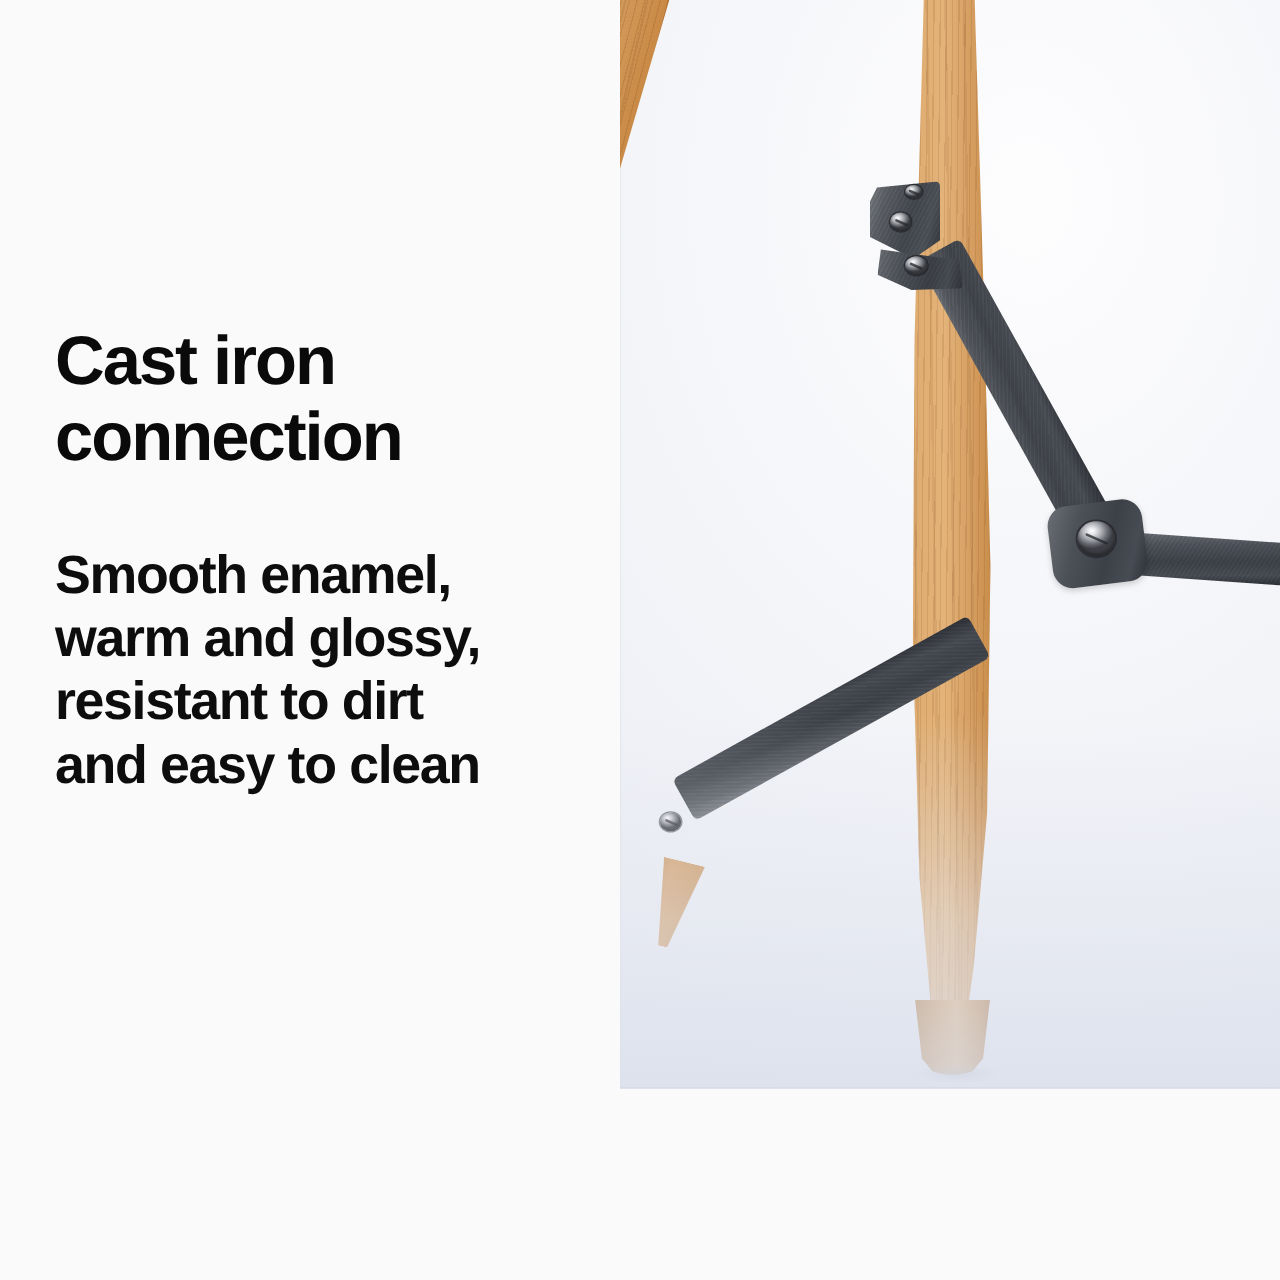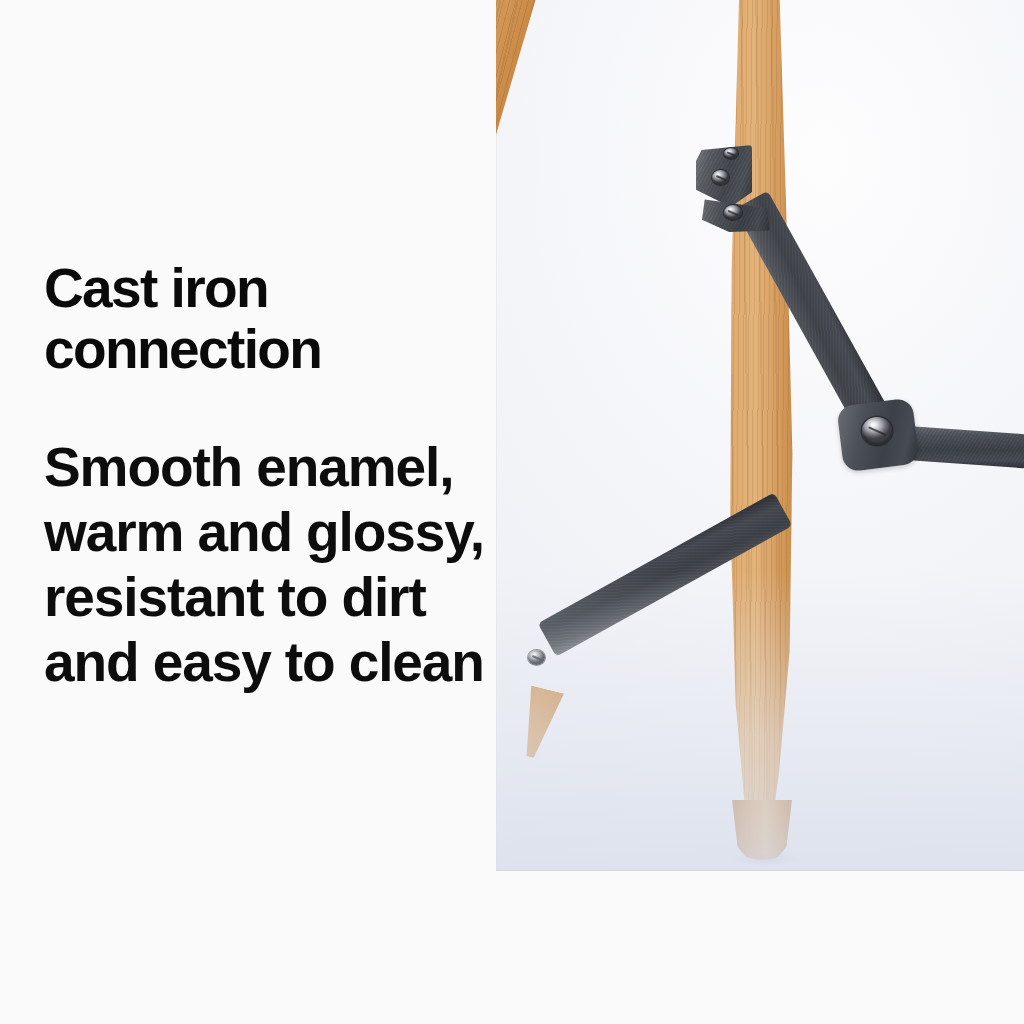--- a/index.html
+++ b/index.html
@@ -28,21 +28,21 @@
   #headline {
     font-size:55px;
     line-height:1.10;
     font-weight:800;
     letter-spacing:-1.6px;
     color:#0a0a0a;
     white-space:pre-line;
   }
   #subcopy {
     margin-top:56px;
-    font-size:55px;
+    font-size:43px;
     line-height:1.18;
     font-weight:800;
     letter-spacing:-1.1px;
     color:#0d0d0d;
     white-space:pre-line;
   }
 
   
   #photo {
     position:absolute;

